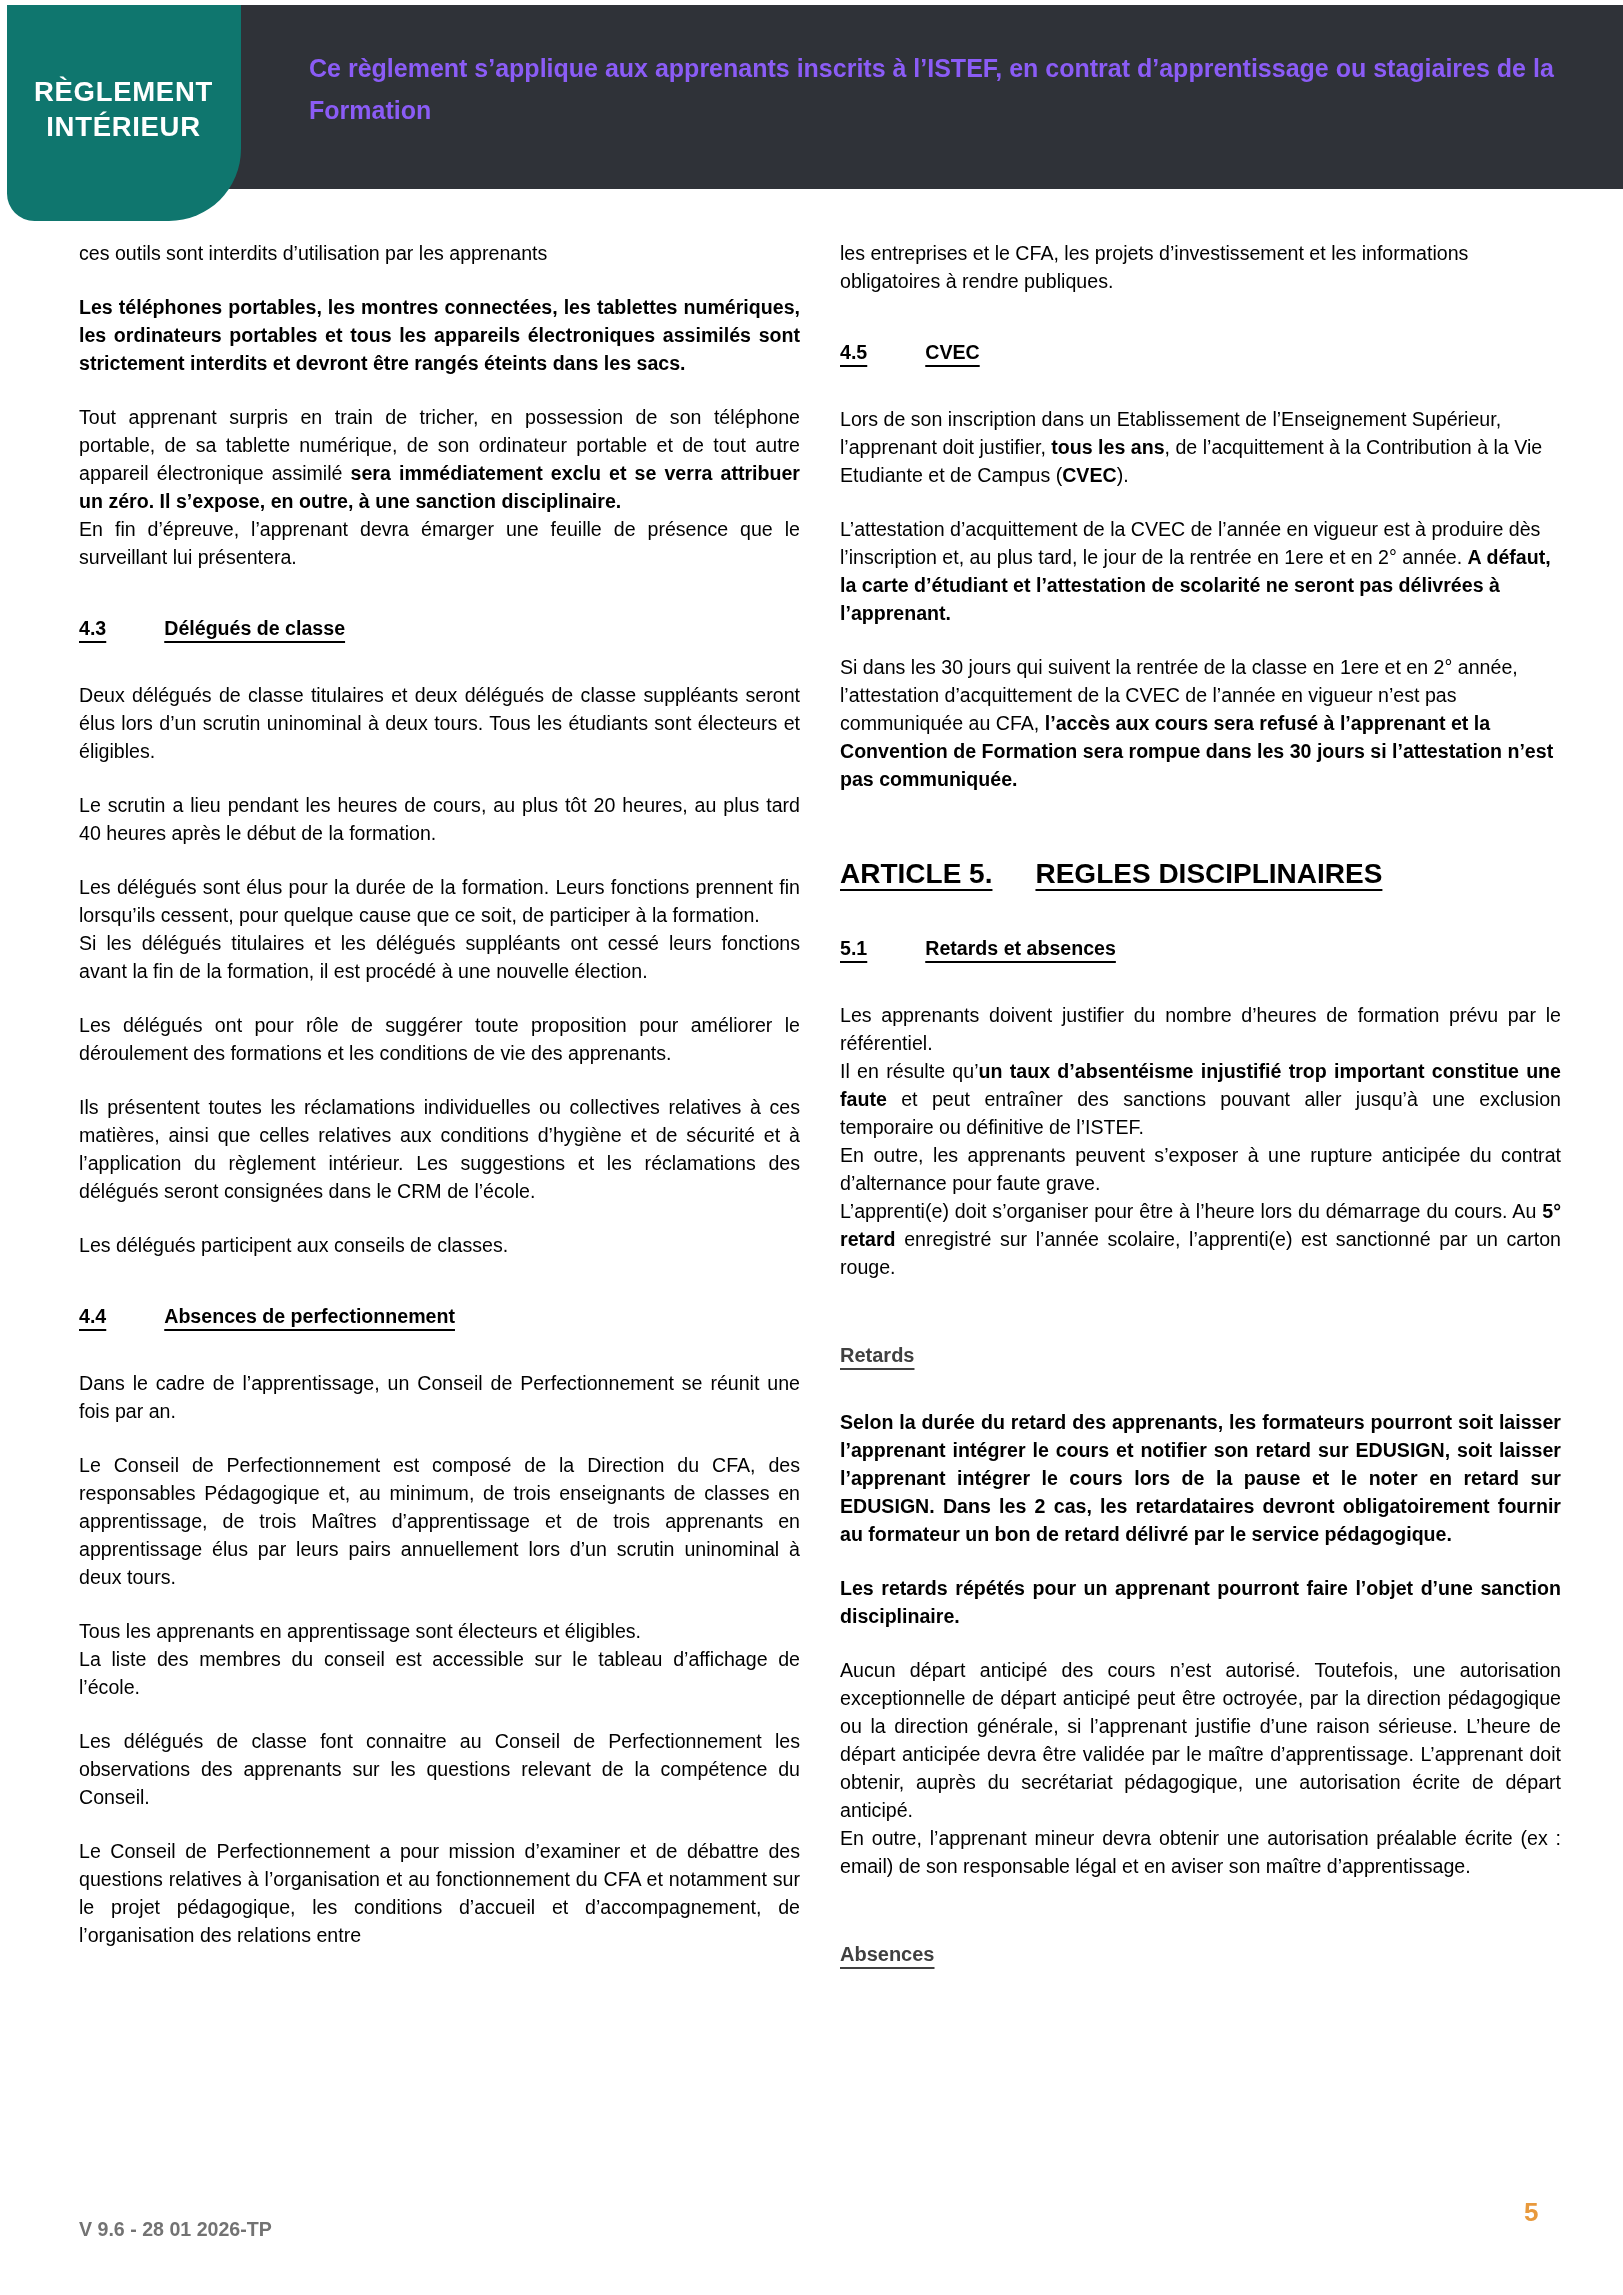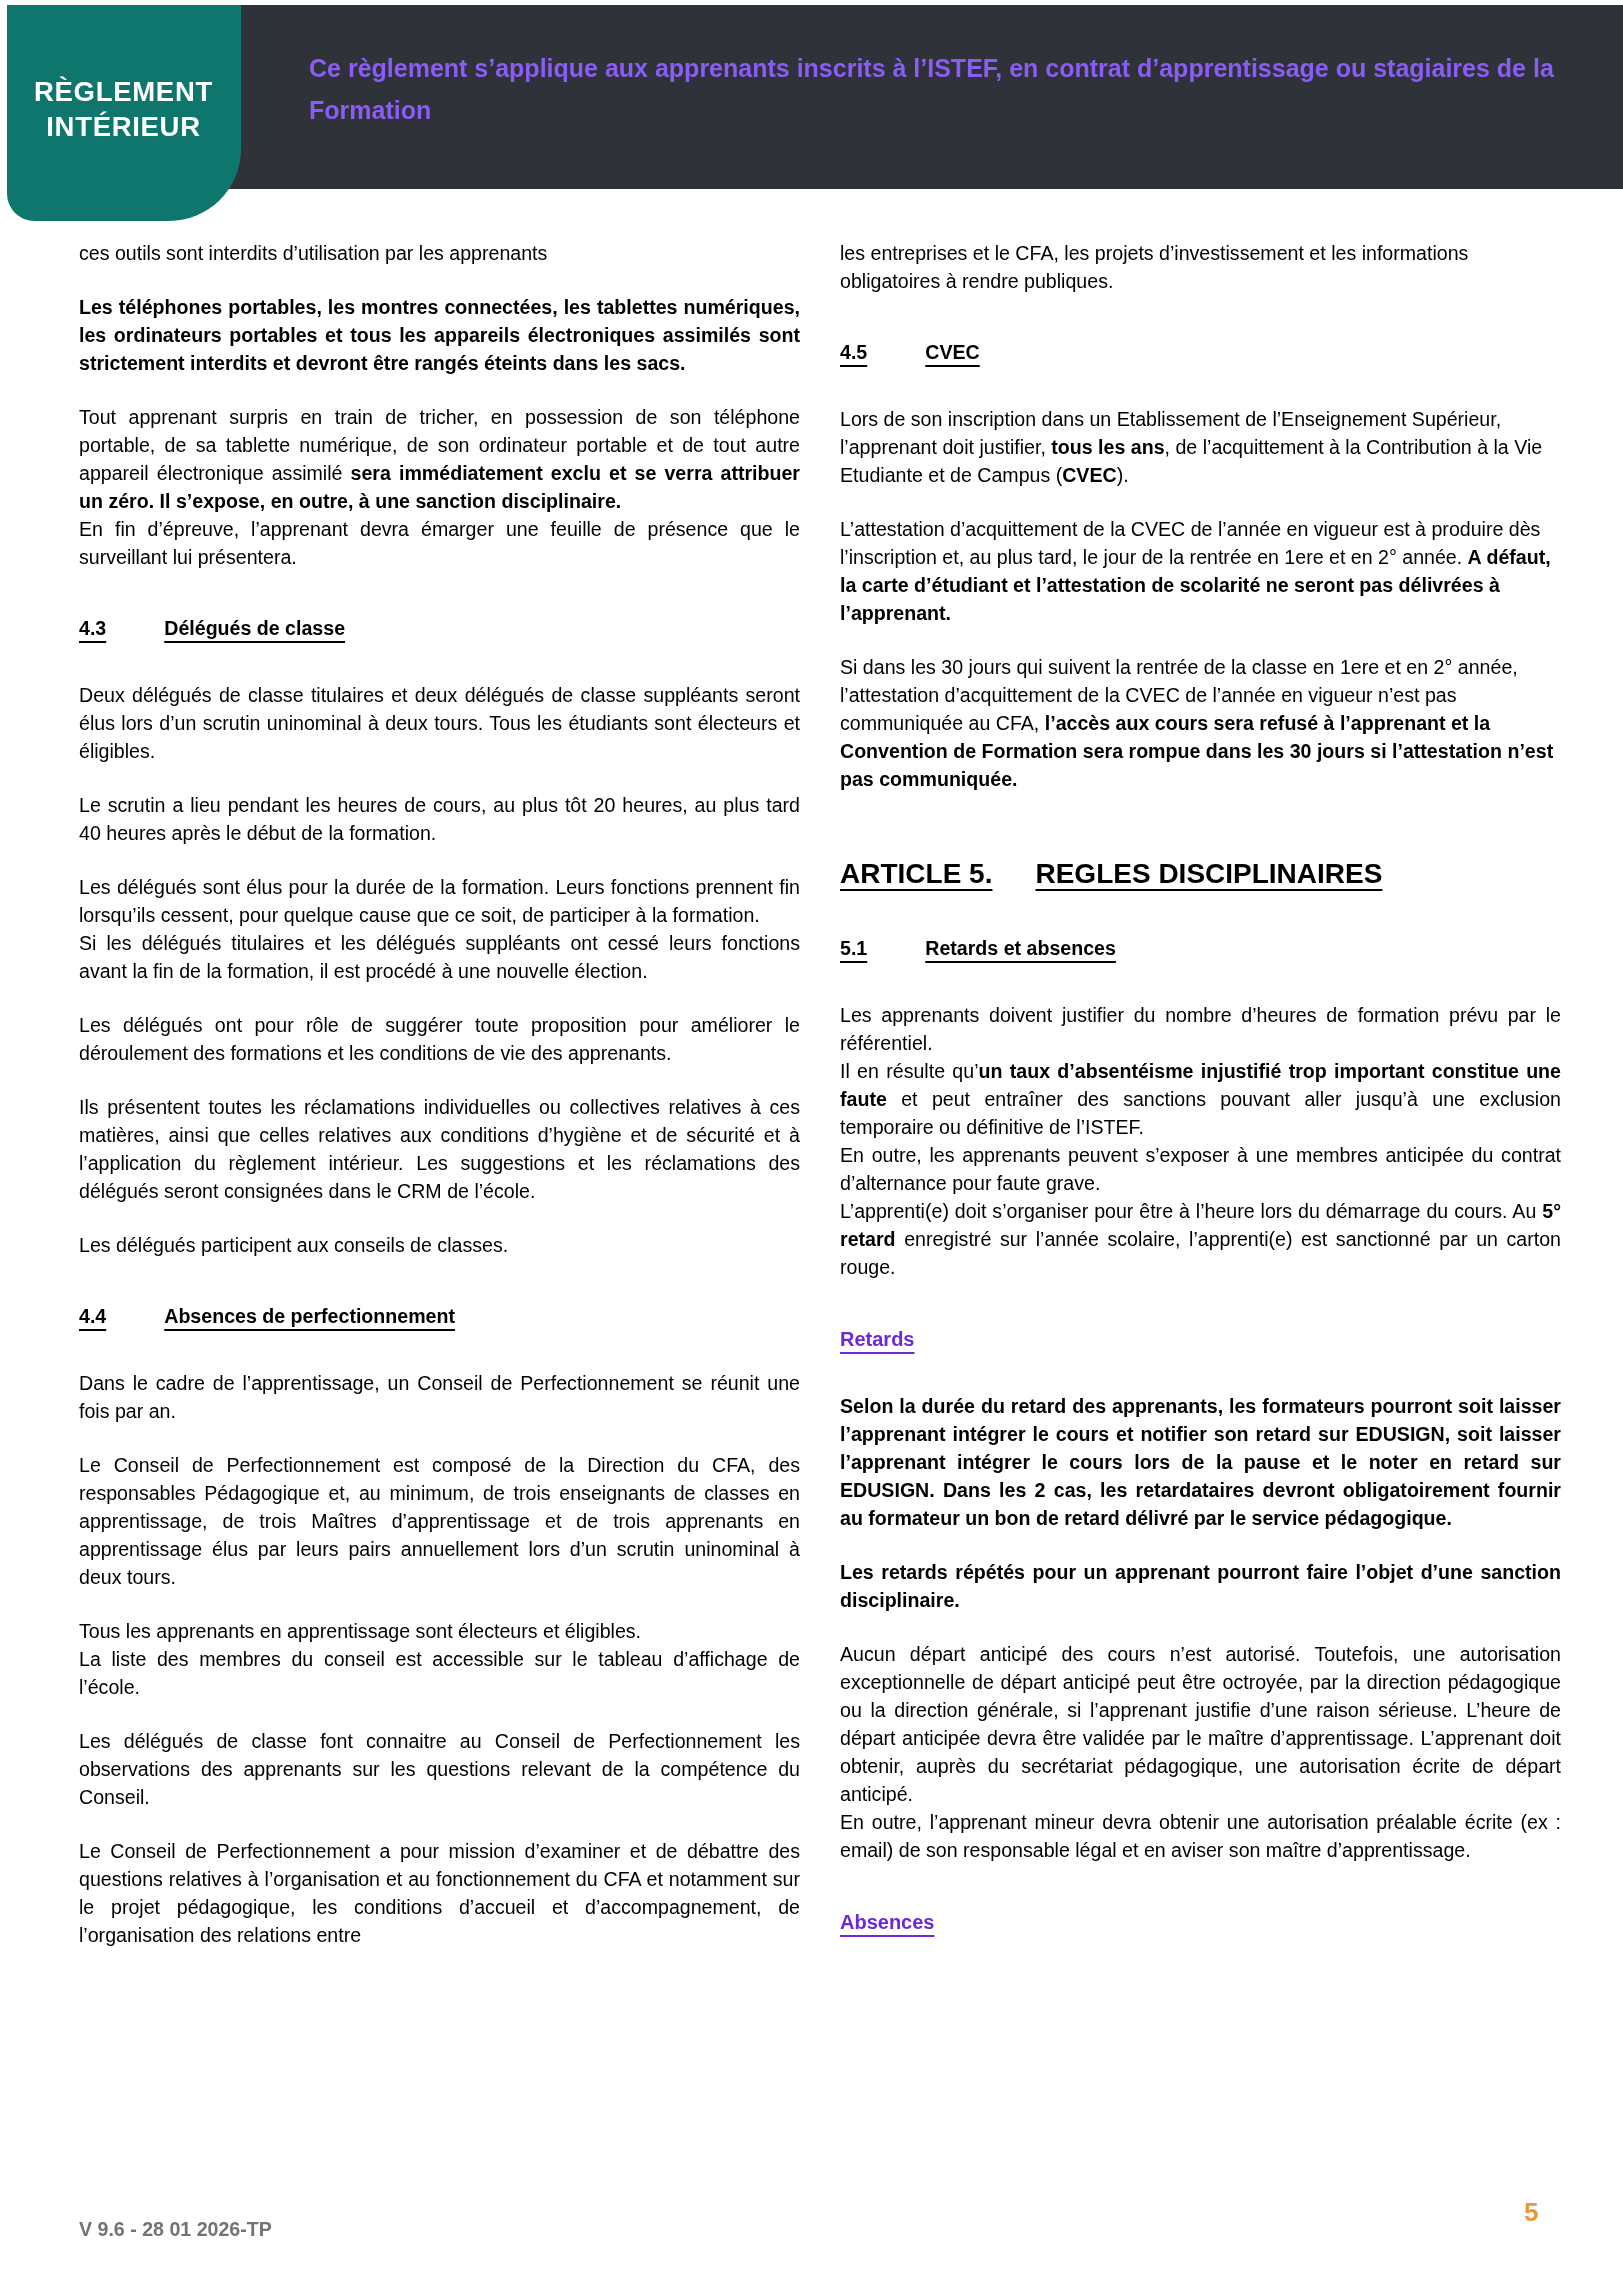--- a/index.html
+++ b/index.html
@@ -79,24 +79,24 @@
   .article-heading .hnum,
   .section-heading .htitle,
   .article-heading .htitle{
     text-decoration:underline;
     text-decoration-thickness:2px;
     text-underline-offset:5.9px;
   }
   .section-heading .hnum{margin-right:58px;}
   .article-heading .hnum{margin-right:43px;}
   .sub-heading{
-    color:#6d28d9;
+    color:#404040;
     font-weight:bold;
     font-size:20px;
-    margin:47px 0 41px 0;
+    margin:63px 0 41px 0;
     text-decoration:underline;
     text-decoration-thickness:2px;
     text-underline-offset:5.9px;
   }
   
   .footer-version{
     position:absolute;
     left:79px; top:2218px;
     font-weight:bold;
     font-size:19.6px;
@@ -149,21 +149,21 @@
     <div class="col" id="right-column">
         <p class="para"><span>les entreprises et le CFA, les projets d’investissement et les informations obligatoires à rendre publiques.</span></p>
         <div class="section-heading"><span class="hnum">4.5</span><span class="htitle">CVEC</span></div>
         <p class="para"><span>Lors de son inscription dans un Etablissement de l’Enseignement Supérieur, l’apprenant doit justifier, </span><span class="b">tous les ans</span><span>, de l’acquittement à la Contribution à la Vie Etudiante et de Campus (</span><span class="b">CVEC</span><span>).</span></p>
         <p class="para"><span>L’attestation d’acquittement de la CVEC de l’année en vigueur est à produire dès l’inscription et, au plus tard, le jour de la rentrée en 1ere et en 2° année. </span><span class="b">A défaut, la carte d’étudiant et l’attestation de scolarité ne seront pas délivrées à l’apprenant.</span></p>
         <p class="para"><span>Si dans les 30 jours qui suivent la rentrée de la classe en 1ere et en 2° année, l’attestation d’acquittement de la CVEC de l’année en vigueur n’est pas communiquée au CFA, </span><span class="b">l’accès aux cours sera refusé à l’apprenant et la Convention de Formation sera rompue dans les 30 jours si l’attestation n’est pas communiquée.</span></p>
         <div class="article-heading"><span class="hnum">ARTICLE 5.</span><span class="htitle">REGLES DISCIPLINAIRES</span></div>
         <div class="section-heading"><span class="hnum">5.1</span><span class="htitle">Retards et absences</span></div>
         <p class="para just"><span>Les apprenants doivent justifier du nombre d’heures de formation prévu par le référentiel.
 Il en résulte qu’</span><span class="b">un taux d’absentéisme injustifié trop important constitue une faute</span><span> et peut entraîner des sanctions pouvant aller jusqu’à une exclusion temporaire ou définitive de l’ISTEF.
-En outre, les apprenants peuvent s’exposer à une membres anticipée du contrat d’alternance pour faute grave.
+En outre, les apprenants peuvent s’exposer à une rupture anticipée du contrat d’alternance pour faute grave.
 L’apprenti(e) doit s’organiser pour être à l’heure lors du démarrage du cours. Au </span><span class="b">5° retard</span><span> enregistré sur l’année scolaire, l’apprenti(e) est sanctionné par un carton rouge.</span></p>
         <div class="sub-heading">Retards</div>
         <p class="para just"><span class="b">Selon la durée du retard des apprenants, les formateurs pourront soit laisser l’apprenant intégrer le cours et notifier son retard sur EDUSIGN, soit laisser l’apprenant intégrer le cours lors de la pause et le noter en retard sur EDUSIGN. Dans les 2 cas, les retardataires devront obligatoirement fournir au formateur un bon de retard délivré par le service pédagogique.</span></p>
         <p class="para just"><span class="b">Les retards répétés pour un apprenant pourront faire l’objet d’une sanction disciplinaire.</span></p>
         <p class="para just"><span>Aucun départ anticipé des cours n’est autorisé. Toutefois, une autorisation exceptionnelle de départ anticipé peut être octroyée, par la direction pédagogique ou la direction générale, si l’apprenant justifie d’une raison sérieuse. L’heure de départ anticipée devra être validée par le maître d’apprentissage. L’apprenant doit obtenir, auprès du secrétariat pédagogique, une autorisation écrite de départ anticipé.
 En outre, l’apprenant mineur devra obtenir une autorisation préalable écrite (ex : email) de son responsable légal et en aviser son maître d’apprentissage.</span></p>
         <div class="sub-heading">Absences</div>
       </div>
   </div>
 

